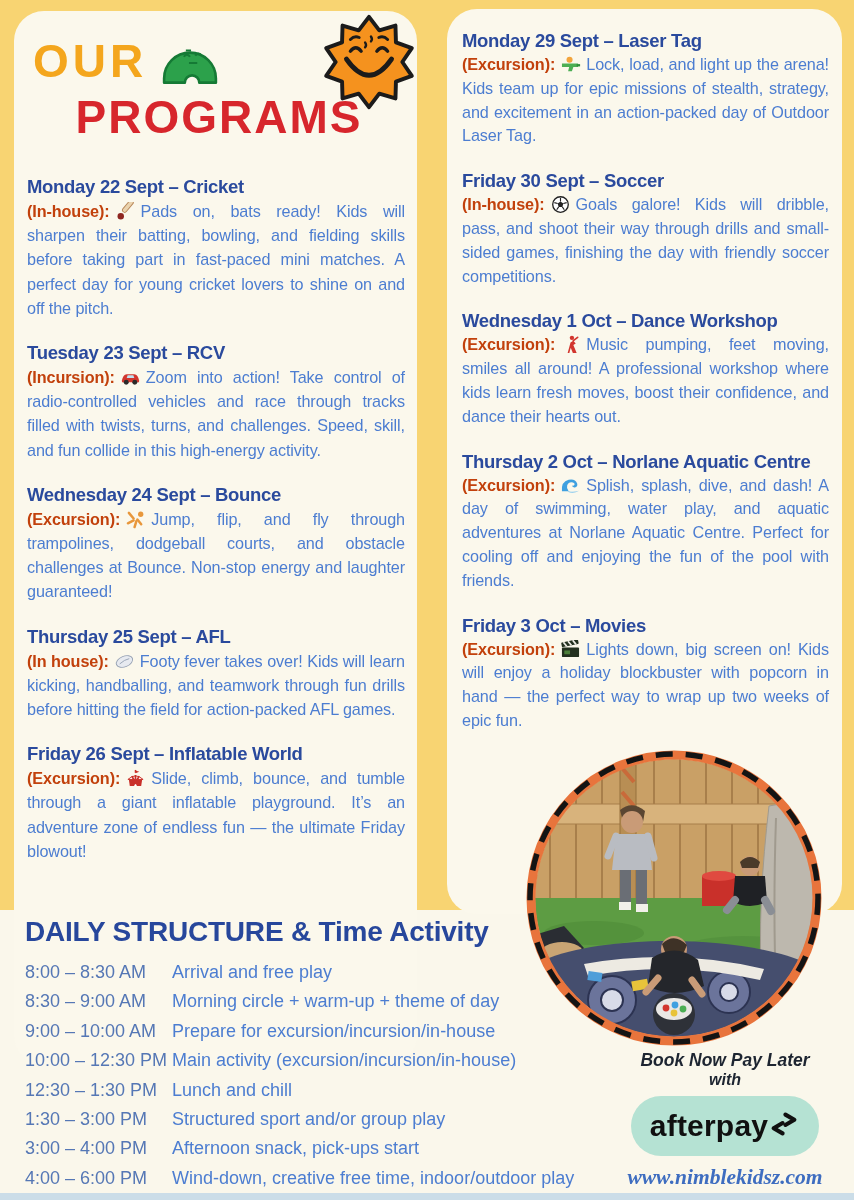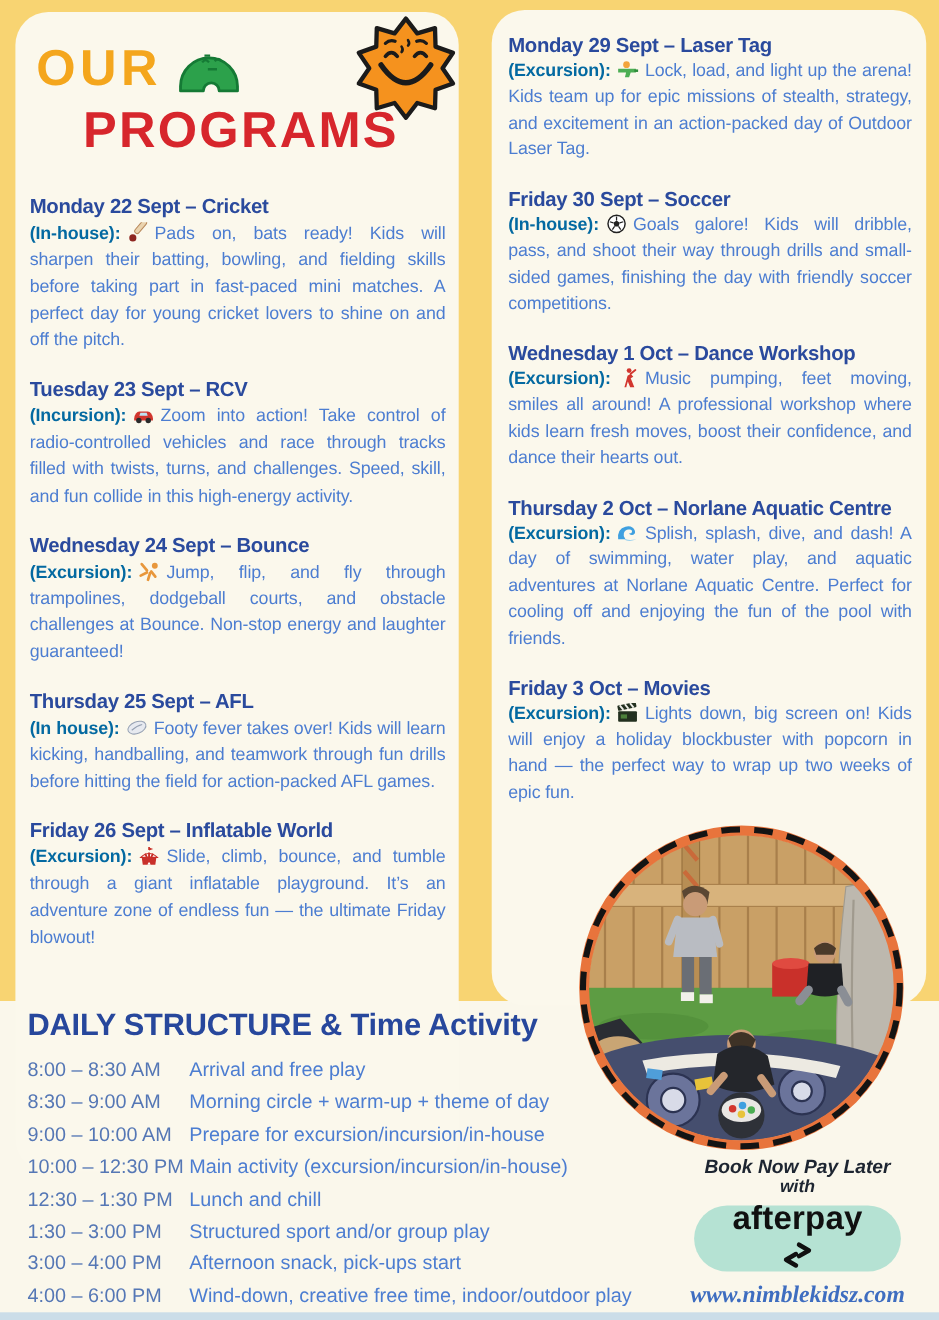--- a/index.html
+++ b/index.html
@@ -28,37 +28,37 @@
   .program { margin-bottom:20px; }
   .program h3 {
     font-size:18.5px; font-weight:bold; color:#2A4A9D;
     letter-spacing:-0.3px; line-height:25px;
   }
   .program p {
     font-size:16.2px; color:#4C7DD1; line-height:24.2px;
     text-align:justify; letter-spacing:-0.1px;
   }
   .card-right .program p { line-height:23.8px; }
-  .program .lbl { font-weight:bold; color:#0369a1; }
+  .program .lbl { font-weight:bold; color:#c2410c; }
   .icon { display:inline-block; width:21px; height:19px; vertical-align:-4px; margin:0 5px 0 5px; }
 
   .schedule { position:absolute; left:25px; top:916px; width:560px; }
   .schedule h2 { font-size:28px; font-weight:bold; color:#27479C; letter-spacing:-0.2px; margin-bottom:10px; }
   .sch-row { display:grid; grid-template-columns:147px 1fr; font-size:18px; line-height:29.4px; }
   .sch-time { color:#5577B5; }
   .sch-act  { color:#4C7DD1; }
 
   .photo { position:absolute; left:524px; top:748px; width:300px; height:300px; }
 
   .payment { position:absolute; left:592px; top:1050px; width:266px; text-align:center; }
   .bnpl { font-style:italic; font-weight:bold; font-size:17.5px; color:#1D2531; line-height:20px; }
   .with { font-style:italic; font-weight:bold; font-size:16px; color:#1D2531; line-height:19px; }
   .pill {
     width:188px; height:60px; background:#B5E2D3; border-radius:30px;
-    margin:7px auto 9px; display:flex; align-items:center; justify-content:center; gap:0;flex-direction:column;
+    margin:7px auto 9px; display:flex; align-items:center; justify-content:center; gap:0;
   }
   .brand { font-size:30px; font-weight:bold; color:#101010; letter-spacing:0.2px; }
   .website { font-style:italic; font-weight:bold; font-size:21.5px; color:#3E6DC0; }
   a.website { text-decoration:none;font-family:Liberation Serif, serif; }
 </style>
 </head>
 <body>
 
 <div class="yellow-band"></div>
 

